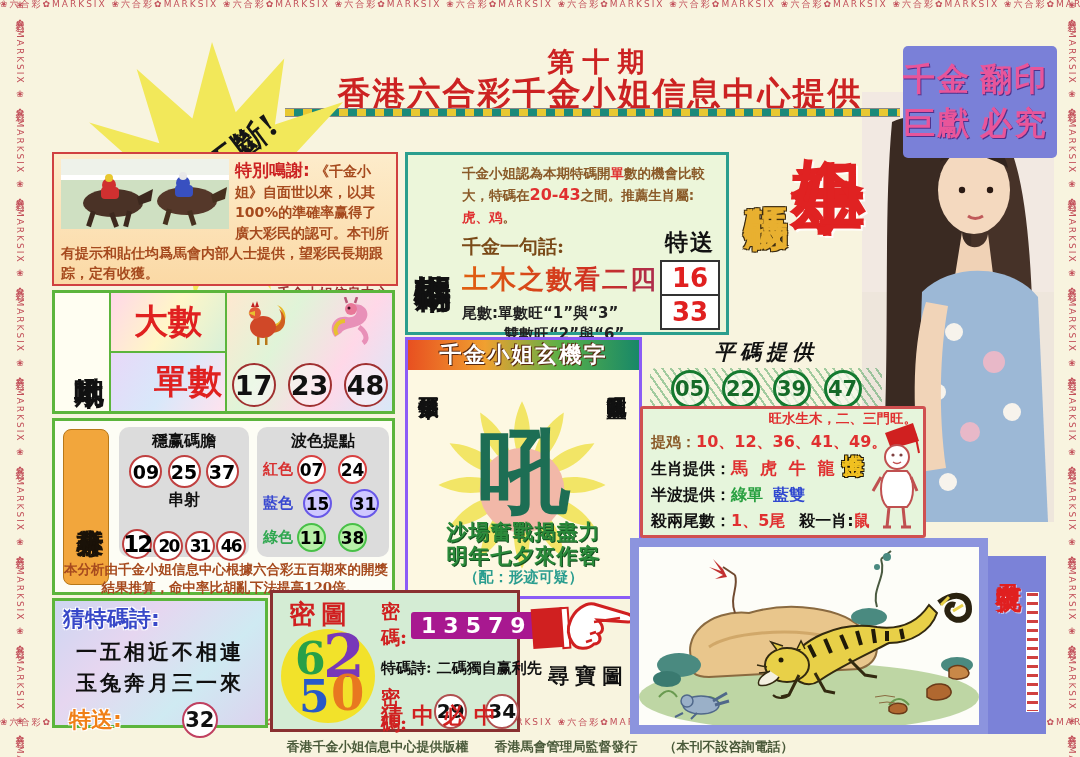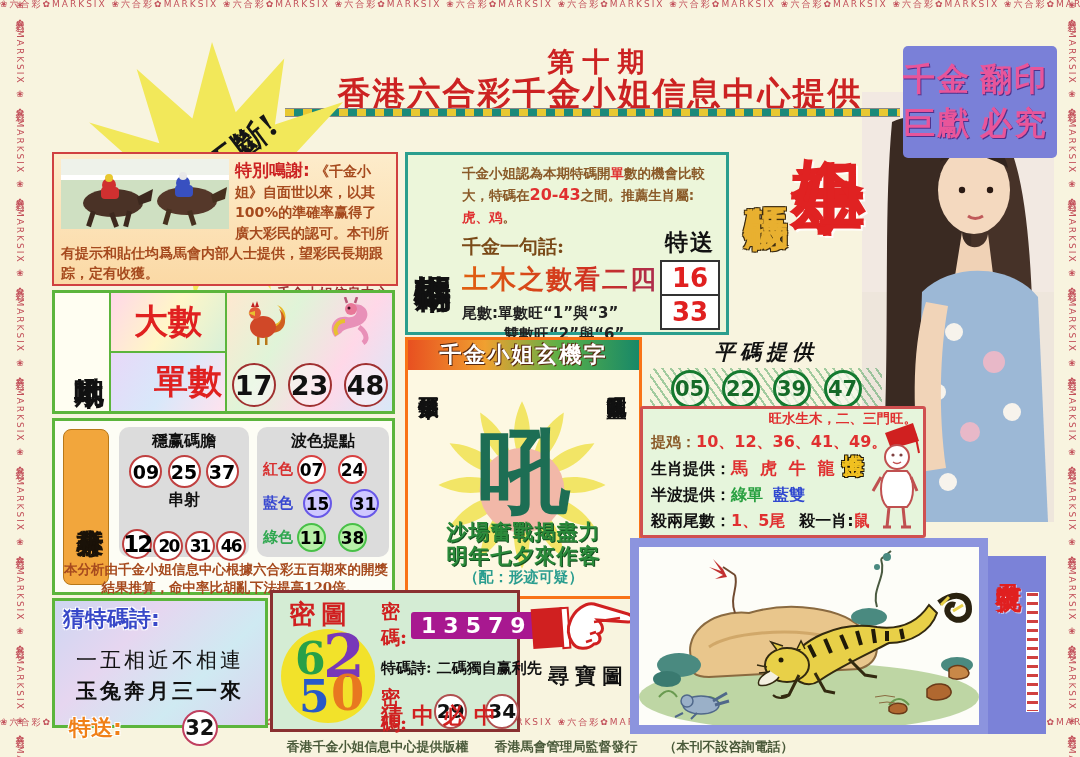--- a/index.html
+++ b/index.html
@@ -195,21 +195,21 @@
       <div class="abs" style="right:6px;top:72px;width:60px;text-align:center;">
         <div class="serif" style="font-size:23px;font-weight:bold;color:#111;letter-spacing:2px;">特送</div>
         <div style="margin-top:2px;background:#fff;border:2px solid #333;">
           <div style="font-size:26px;font-weight:bold;color:#e02020;border-bottom:2px solid #333;padding:1px 0;">16</div>
           <div style="font-size:26px;font-weight:bold;color:#e02020;padding:1px 0;">33</div>
         </div>
       </div>
     </div>
   </div>
 
-  <div class="abs" style="left:405px;top:337px;width:237px;height:262px;border:3px solid #f97316;background:#fdf8e2;box-sizing:border-box;z-index:2;">
+  <div class="abs" style="left:405px;top:337px;width:237px;height:262px;border:3px solid #8b5cf6;background:#fdf8e2;box-sizing:border-box;z-index:2;">
     <div style="height:30px;background:linear-gradient(90deg,#e85020,#f0a030,#58b048,#188868);display:flex;align-items:center;justify-content:center;color:#fff;font-size:22px;font-weight:bold;letter-spacing:2px;text-shadow:1px 1px 0 #5a2a10,-1px -1px 0 #5a2a10;">千金小姐玄機字</div>
     <div class="abs" style="left:24px;top:55px;width:180px;height:180px;">
       <svg width="180" height="180" viewBox="0 0 170 170">
         <g fill="#f2e560" opacity="0.95">
           <g id="p">
               <path d="M85 6 C96 28 94 50 85 64 C76 50 74 28 85 6Z"></path>
             </g>
           <g transform="rotate(30 85 85)">
               <path d="M85 6 C96 28 94 50 85 64 C76 50 74 28 85 6Z"></path>
             </g>
@@ -285,21 +285,21 @@
         <path d="M20 56 C12 64 12 84 20 92 L40 92 C48 84 48 64 40 56Z" fill="#fff" stroke="#c05050" stroke-width="2"></path>
         <path d="M14 62 L6 76 M44 62 L50 76" stroke="#c05050" stroke-width="3"></path>
         <path d="M22 92 L20 112 M36 92 L38 112" stroke="#c05050" stroke-width="3"></path>
         <path d="M16 112 L24 112 M34 112 L44 112" stroke="#c05050" stroke-width="3"></path>
       </svg>
     </div>
   </div>
 
   <div class="abs greenbox" style="left:52px;top:598px;width:216px;height:130px;background:linear-gradient(135deg,#cdd6f2,#e6d6f0,#cfeaf2,#dcd2ee);box-sizing:border-box;z-index:2;">
     <div class="outline-white" style="color:#3848c8;font-size:22px;font-weight:bold;margin:3px 0 0 8px;">猜特碼詩:</div>
-    <div class="serif" style="text-align:center;color:#101010;font-size:21px;font-weight:normal;letter-spacing:3px;margin-top:12px;">一五相近不相連</div>
+    <div class="serif" style="text-align:center;color:#101010;font-size:21px;font-weight:bold;letter-spacing:3px;margin-top:4px;">一五相近不相連</div>
     <div class="serif" style="text-align:center;color:#101010;font-size:21px;font-weight:bold;letter-spacing:3px;margin-top:3px;">玉兔奔月三一來</div>
     <div style="display:flex;align-items:center;margin:5px 0 0 14px;gap:60px;">
       <span class="outline-white" style="color:#f08018;font-size:22px;font-weight:bold;">特送:</span>
       <span class="circ" style="width:36px;height:36px;border:2.5px solid #c04060;background:#fff;font-size:21px;color:#111;">32</span>
     </div>
   </div>
 
   <div class="abs" style="left:270px;top:590px;width:250px;height:142px;border:3px solid #8a3030;background:#d4ecd4;box-sizing:border-box;z-index:2;">
     <div class="abs serif" style="left:16px;top:4px;color:#d02020;font-size:26px;font-weight:bold;letter-spacing:6px;">密圖</div>
     <div class="abs" style="left:8px;top:36px;width:94px;height:94px;border-radius:50%;background:#f2e22a;">

